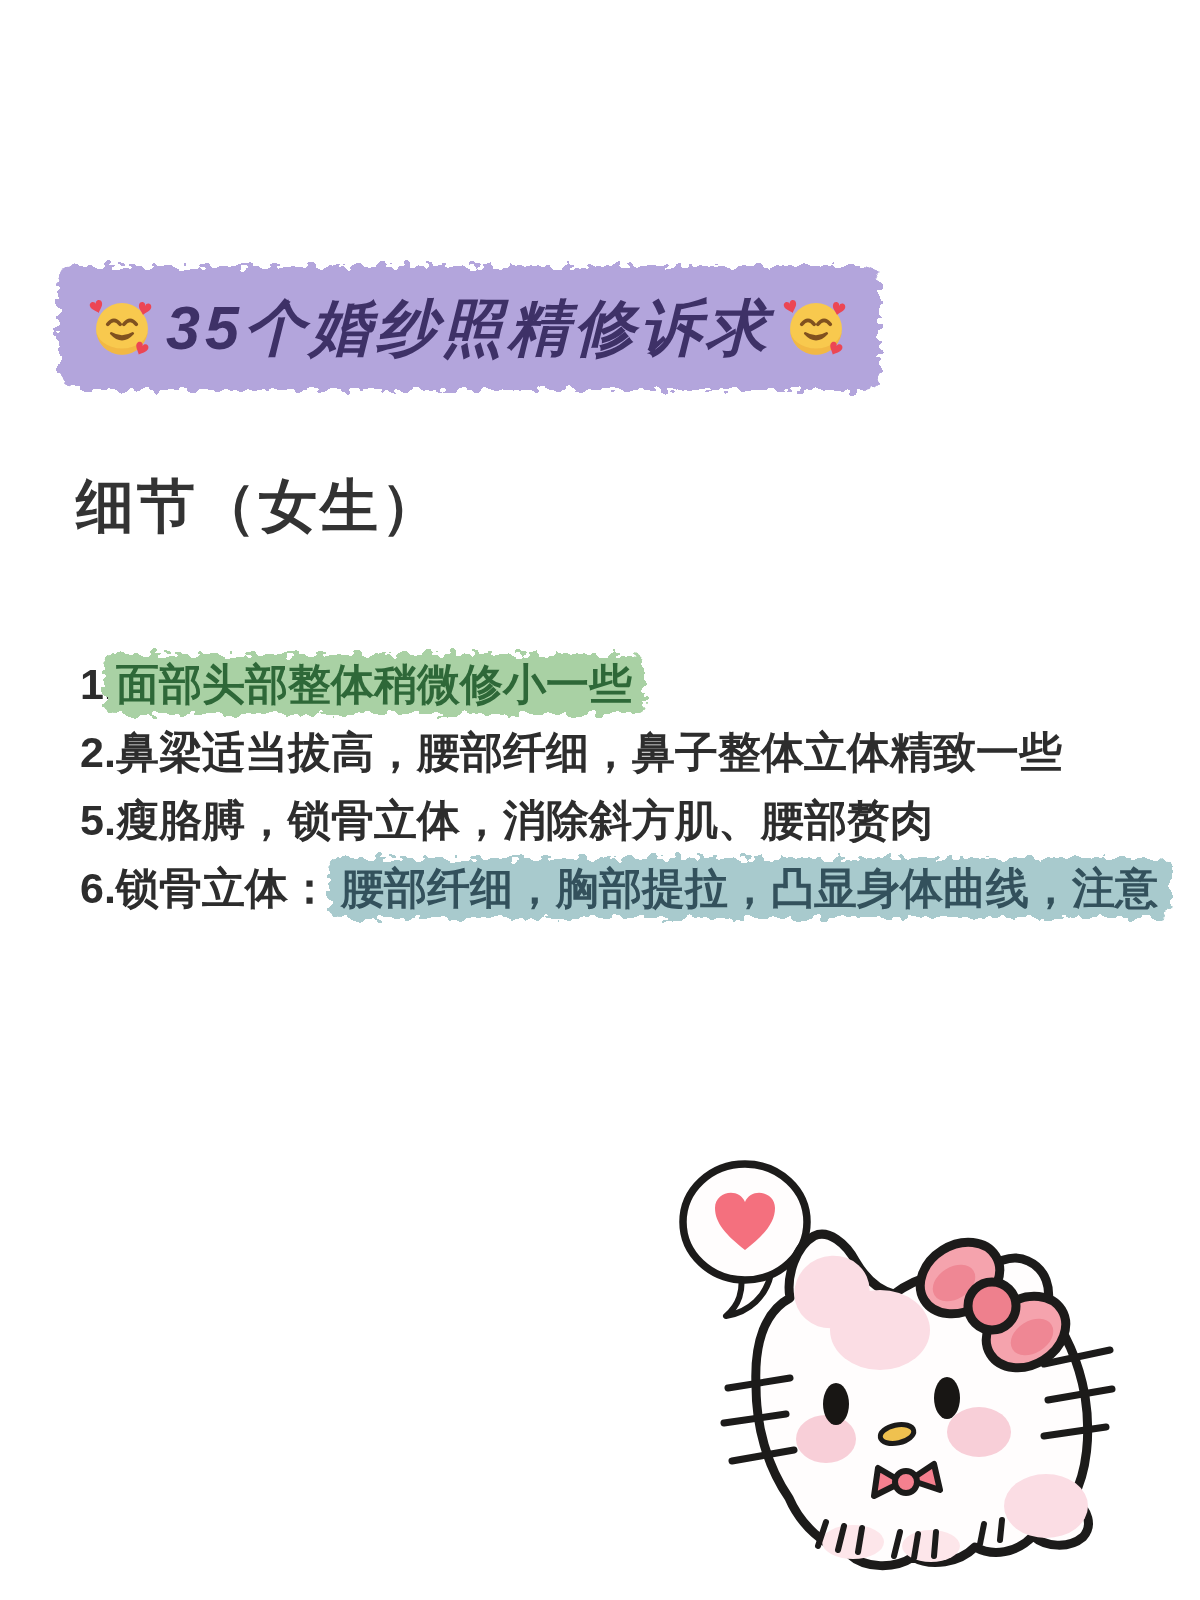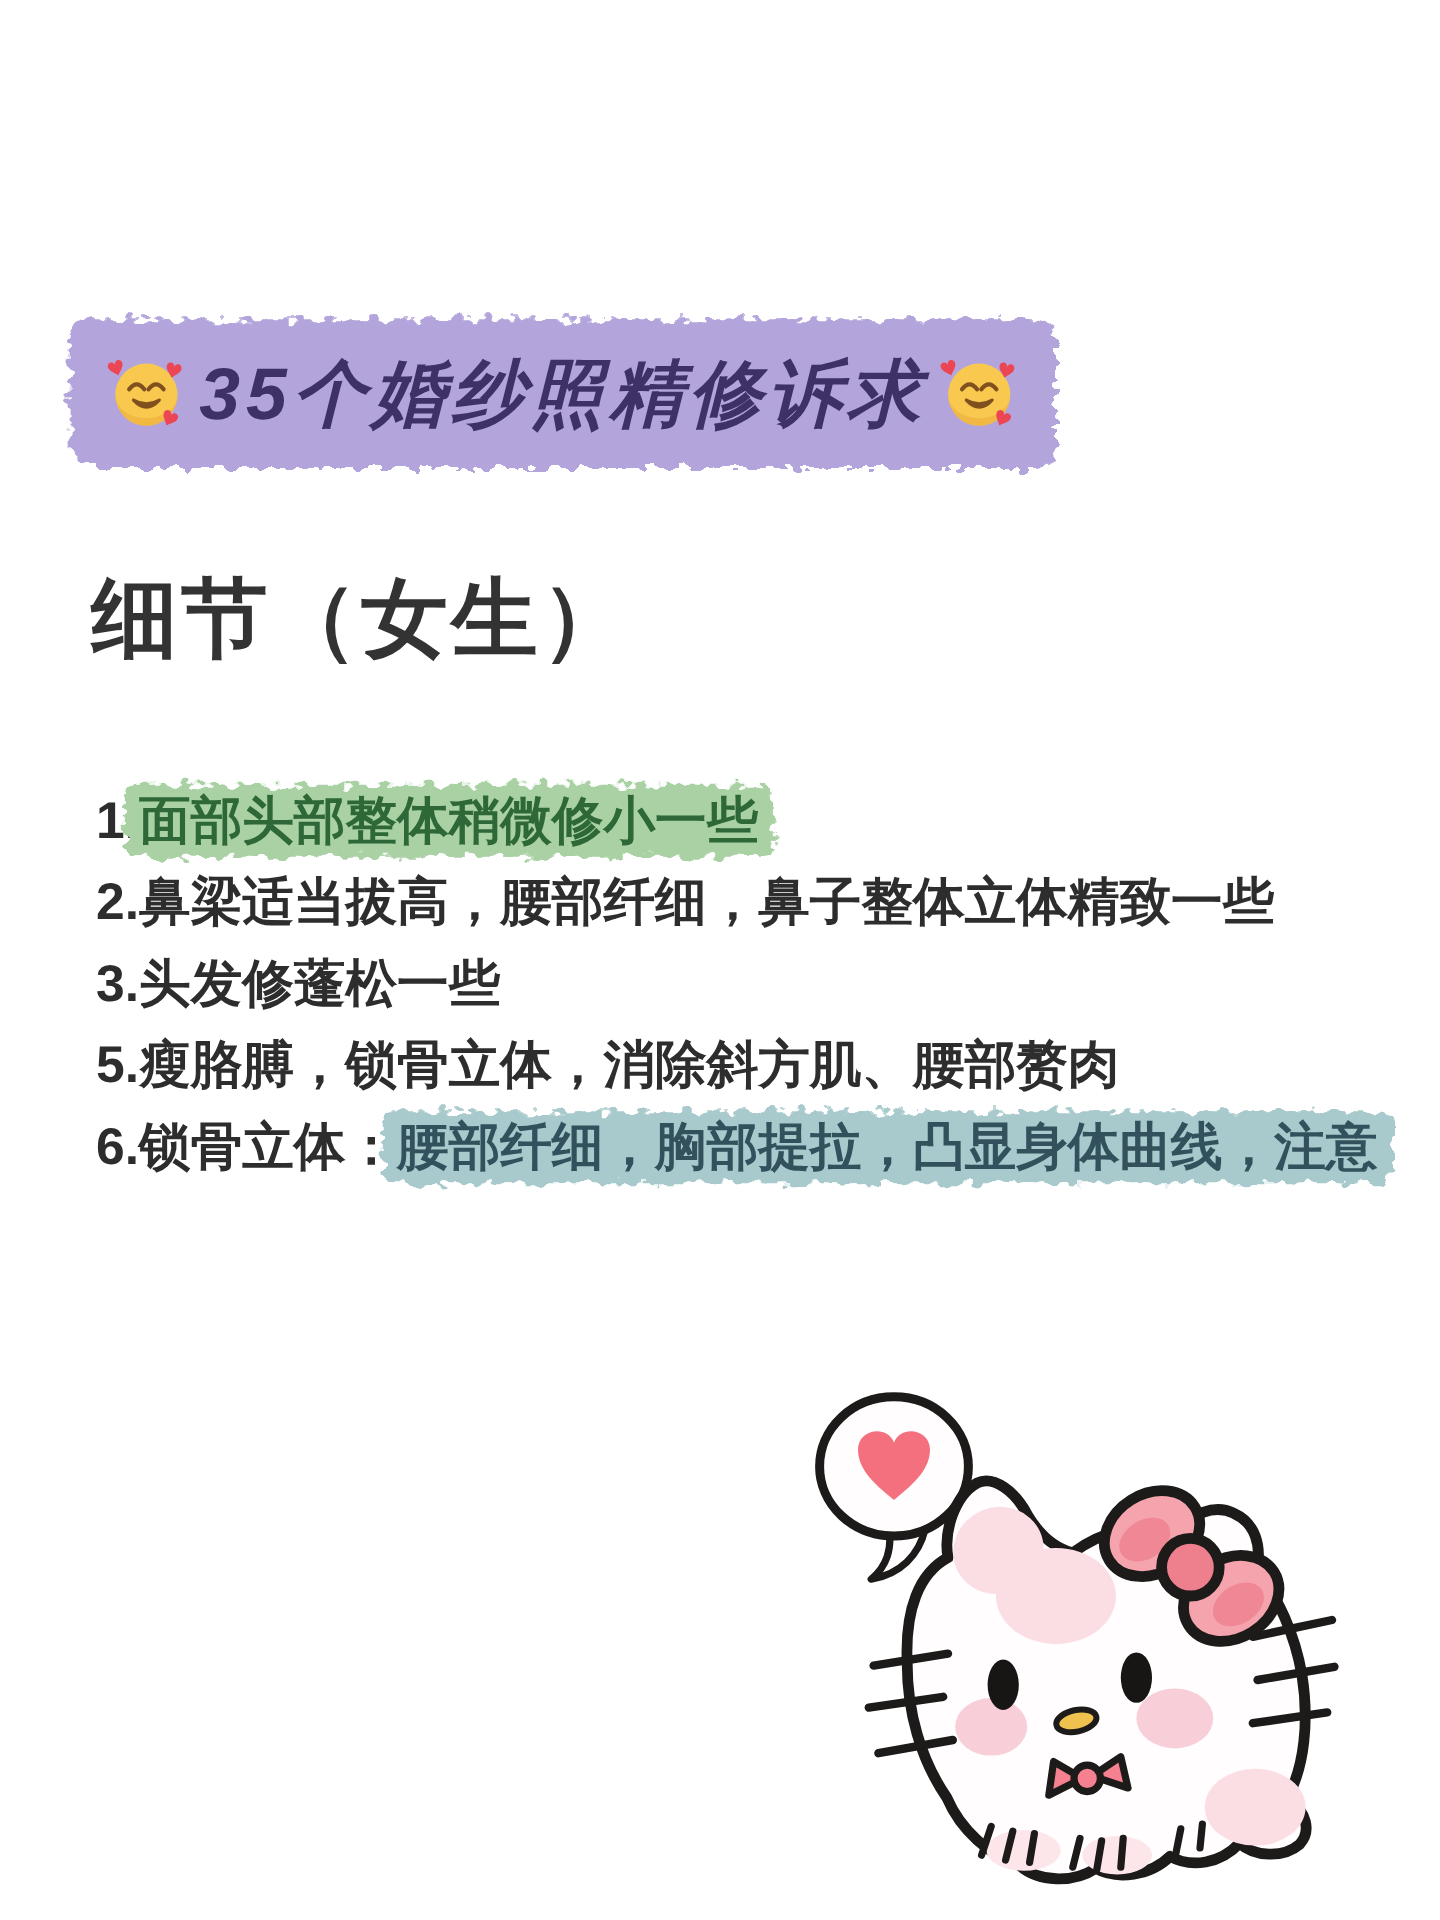--- a/index.html
+++ b/index.html
@@ -9,34 +9,34 @@
     font-family:"Liberation Sans","DejaVu Sans",sans-serif;
   }
   
   .hl{position:relative;z-index:0;display:inline-block;line-height:1.12;}
   .hl::before{
     content:"";position:absolute;inset:-6px -12px;z-index:-1;
     background:var(--hl-color,#ddd);border-radius:10px;
     filter:url(#crayon);
   }
   .hl-green{--hl-color:var(--green-hl,#a9d1a4);color:var(--green-text,#2e6838);}
-  .hl-blue {--hl-color:var(--blue-hl,#a8cacd); color:var(--blue-text,#33515c);}
+  .hl-blue {--hl-color:var(--blue-hl,#a8cacd); color:var(--blue-text,#33515c);margin-left:10px;}
   .hl-purple{--hl-color:var(--purple-hl,#b3a5dc);color:var(--purple-text,#3e3167);}
   
   .title-band{position:absolute;left:88px;top:294px;}
   .title-inner{
     display:inline-flex;align-items:center;gap:10px;
     font-size:61px;font-weight:800;letter-spacing:5px;white-space:nowrap;font-style:italic;
   }
   .title-inner::before{inset:-28px -30px;border-radius:18px;}
   .emoji{width:68px;height:68px;flex:0 0 auto;}
   
   .heading{
     position:absolute;left:76px;top:468px;margin:0;
-    font-size:72px;font-weight:700;letter-spacing:3px;
+    font-size:58px;font-weight:700;letter-spacing:3px;
     color:var(--heading-text,#333333);
   }
   
   .list{
     position:absolute;left:80px;top:650px;width:1110px;
     font-size:43px;font-weight:700;line-height:68px;
     color:var(--body-text,#2d2d2d);
   }
   .item{margin:0;}
   .num,.seg{color:var(--body-text,#2d2d2d);}
@@ -89,21 +89,20 @@
         <use href="#emoji-love"></use>
       </svg>
   </span>
 </div>
 
 <h1 class="heading">细节（女生）</h1>
 
 <div class="list">
   <p class="item"><span class="num">1.</span><span class="hl hl-green">面部头部整体稍微修小一些</span></p>
   <p class="item"><span class="num">2.</span><span class="seg">鼻梁适当拔高，腰部纤细，鼻子整体立体精致一些</span></p>
-  <p class="item"><span class="num">3.</span><span class="seg">头发修蓬松一些</span></p>
   <p class="item"><span class="num">5.</span><span class="seg">瘦胳膊，锁骨立体，消除斜方肌、腰部赘肉</span></p>
   <p class="item"><span class="num">6.</span><span class="seg">锁骨立体：</span><span class="hl hl-blue">腰部纤细，胸部提拉，凸显身体曲线，注意</span><br></p>
 </div>
 
 <div class="cat">
   <svg viewBox="0 0 552 466" width="552" height="466">
 
     <g>
       <path class="cat-white" d="M92 140 C97 166 90 180 78 190 C102 186 118 170 123 148 Z" stroke-width="6"></path>
       <ellipse class="cat-white" cx="97" cy="96" rx="62" ry="58" stroke-width="7.5"></ellipse>

